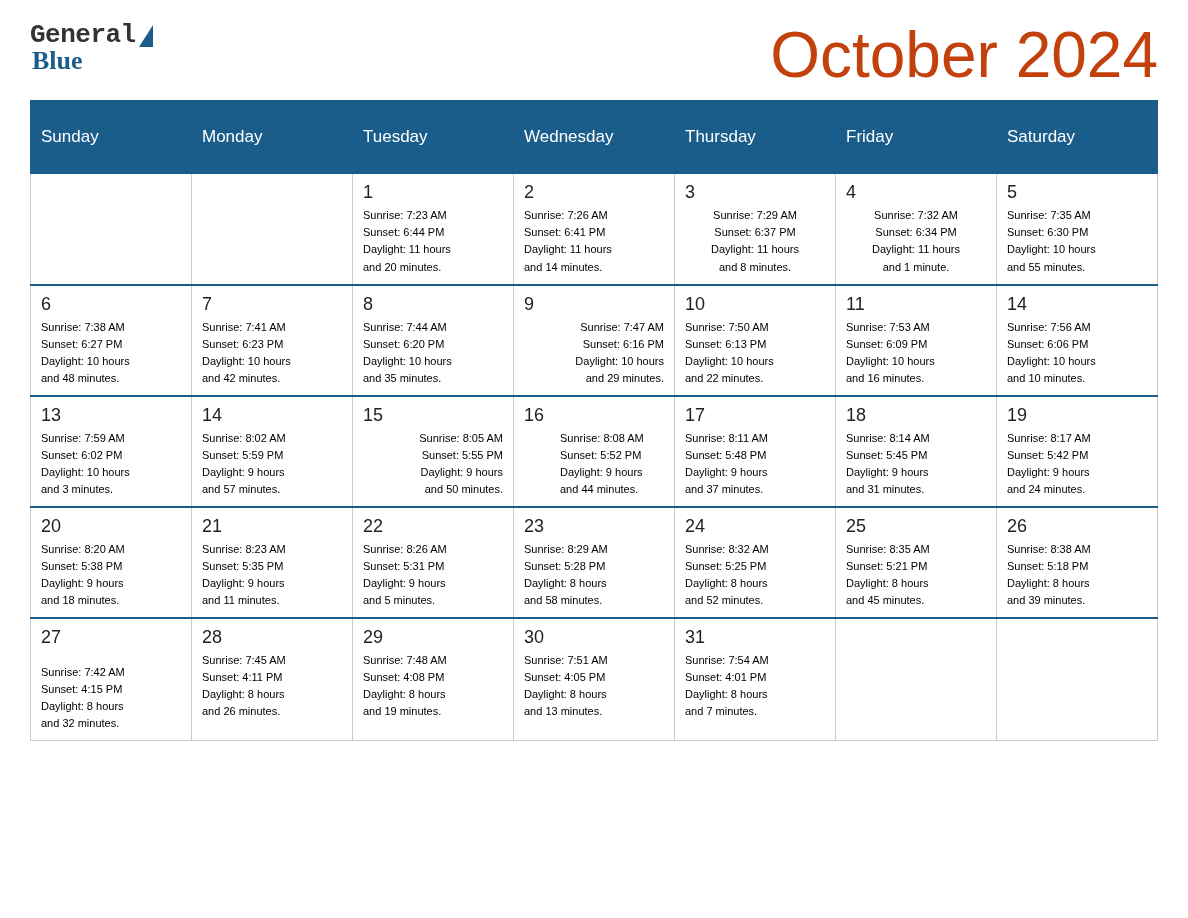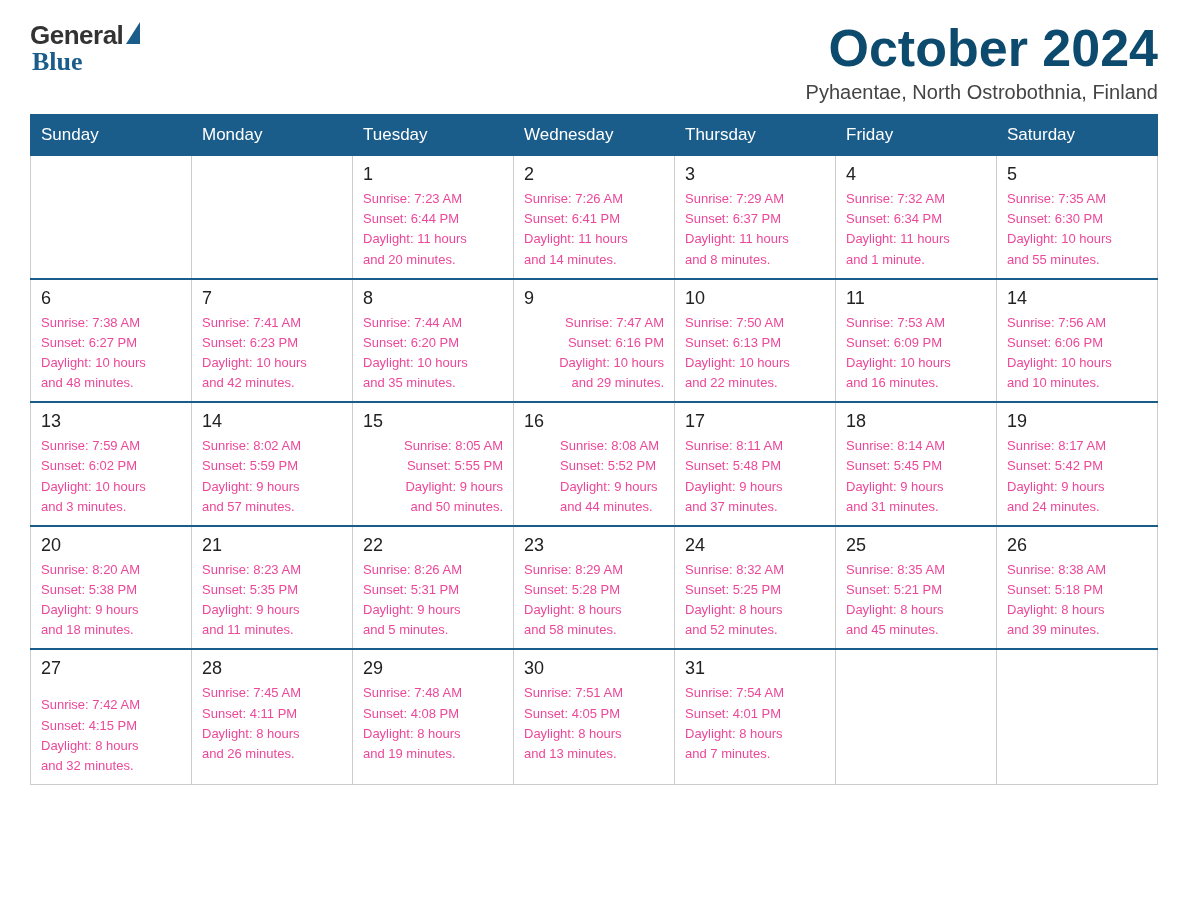--- a/index.html
+++ b/index.html
@@ -16,20 +16,22 @@
       align-items: flex-start;
       margin-bottom: 10px;
     }
     .logo {
       display: flex;
       flex-direction: column;
       align-items: flex-start;
     }
     .logo-top {
       display: flex;
+      align-items: center;
+      font-family: Liberation Mono, monospace;
     }
     .logo-general {
       font-size: 26px;
       font-weight: bold;
       color: #333;
       letter-spacing: -0.5px;
     }
     .logo-triangle {
       width: 0;
       height: 0;
@@ -44,40 +46,40 @@
       font-weight: bold;
       color: #1a5c8a;
       margin-left: 2px;
       margin-top: -4px;
       font-family: Liberation Serif, serif;
     }
     .title-section {
       text-align: right;
     }
     .month-title {
-      font-size: 52px;
-      font-weight: bold;
-      color: #0c4a6e;
+      font-size: 64px;
+      font-weight: normal;
+      color: #c2410c;
       line-height: 1.1;
     }
     .location-title {
       font-size: 20px;
       color: #444;
       margin-top: 4px;
     }
     .calendar {
       width: 100%;
       border-collapse: collapse;
       border: 1px solid #aaa;
       margin-top: 8px;
     }
     .calendar th {
       background-color: #1a5c8a;
       color: #fff;
-      padding: 10px 10px;
+      padding: 26px 10px;
       text-align: left;
       font-size: 17px;
       font-weight: normal;
       border: 1px solid #1a5c8a;
     }
     .calendar td {
       vertical-align: top;
       padding: 8px 10px;
       border: 1px solid #ccc;
       width: calc(100% / 7);
@@ -87,42 +89,41 @@
       border-top: 2px solid #1a5c8a;
     }
     .day-num {
       font-size: 18px;
       color: #222;
       font-weight: normal;
       display: block;
       margin-bottom: 4px;
     }
     .day-info {
-      font-size: 13px;
-      color: #ec4899;
+      font-size: 11px;
+      color: #000000;
       line-height: 1.55;
     }
     .empty-cell {
       background: #fff;
     }
   </style>
 </head>
 <body>
 
 <div class="header">
   <div class="logo">
     <div class="logo-top">
       <span class="logo-general">General</span>
       <div class="logo-triangle"></div>
     </div>
     <span class="logo-blue">Blue</span>
   </div>
   <div class="title-section">
     <div class="month-title">October 2024</div>
-    <div class="location-title">Pyhaentae, North Ostrobothnia, Finland</div>
   </div>
 </div>
 
 <table class="calendar">
   <thead>
     <tr>
     <th>Sunday</th>
         <th>Monday</th>
         <th>Tuesday</th>
         <th>Wednesday</th>
@@ -144,28 +145,28 @@
         </td>
         <td>
           <span class="day-num">2</span>
           <div class="day-info" style="white-space: pre-line;">Sunrise: 7:26 AM
 Sunset: 6:41 PM
 Daylight: 11 hours
 and 14 minutes.</div>
         </td>
         <td>
           <span class="day-num">3</span>
-          <div class="day-info" style="white-space: pre-line;">Sunrise: 7:29 AM
+          <div class="day-info" style="white-space: pre-line; text-align: center;">Sunrise: 7:29 AM
 Sunset: 6:37 PM
 Daylight: 11 hours
 and 8 minutes.</div>
         </td>
         <td>
           <span class="day-num">4</span>
-          <div class="day-info" style="white-space: pre-line;">Sunrise: 7:32 AM
+          <div class="day-info" style="white-space: pre-line; text-align: center;">Sunrise: 7:32 AM
 Sunset: 6:34 PM
 Daylight: 11 hours
 and 1 minute.</div>
         </td>
         <td>
           <span class="day-num">5</span>
           <div class="day-info" style="white-space: pre-line;">Sunrise: 7:35 AM
 Sunset: 6:30 PM
 Daylight: 10 hours
 and 55 minutes.</div>

